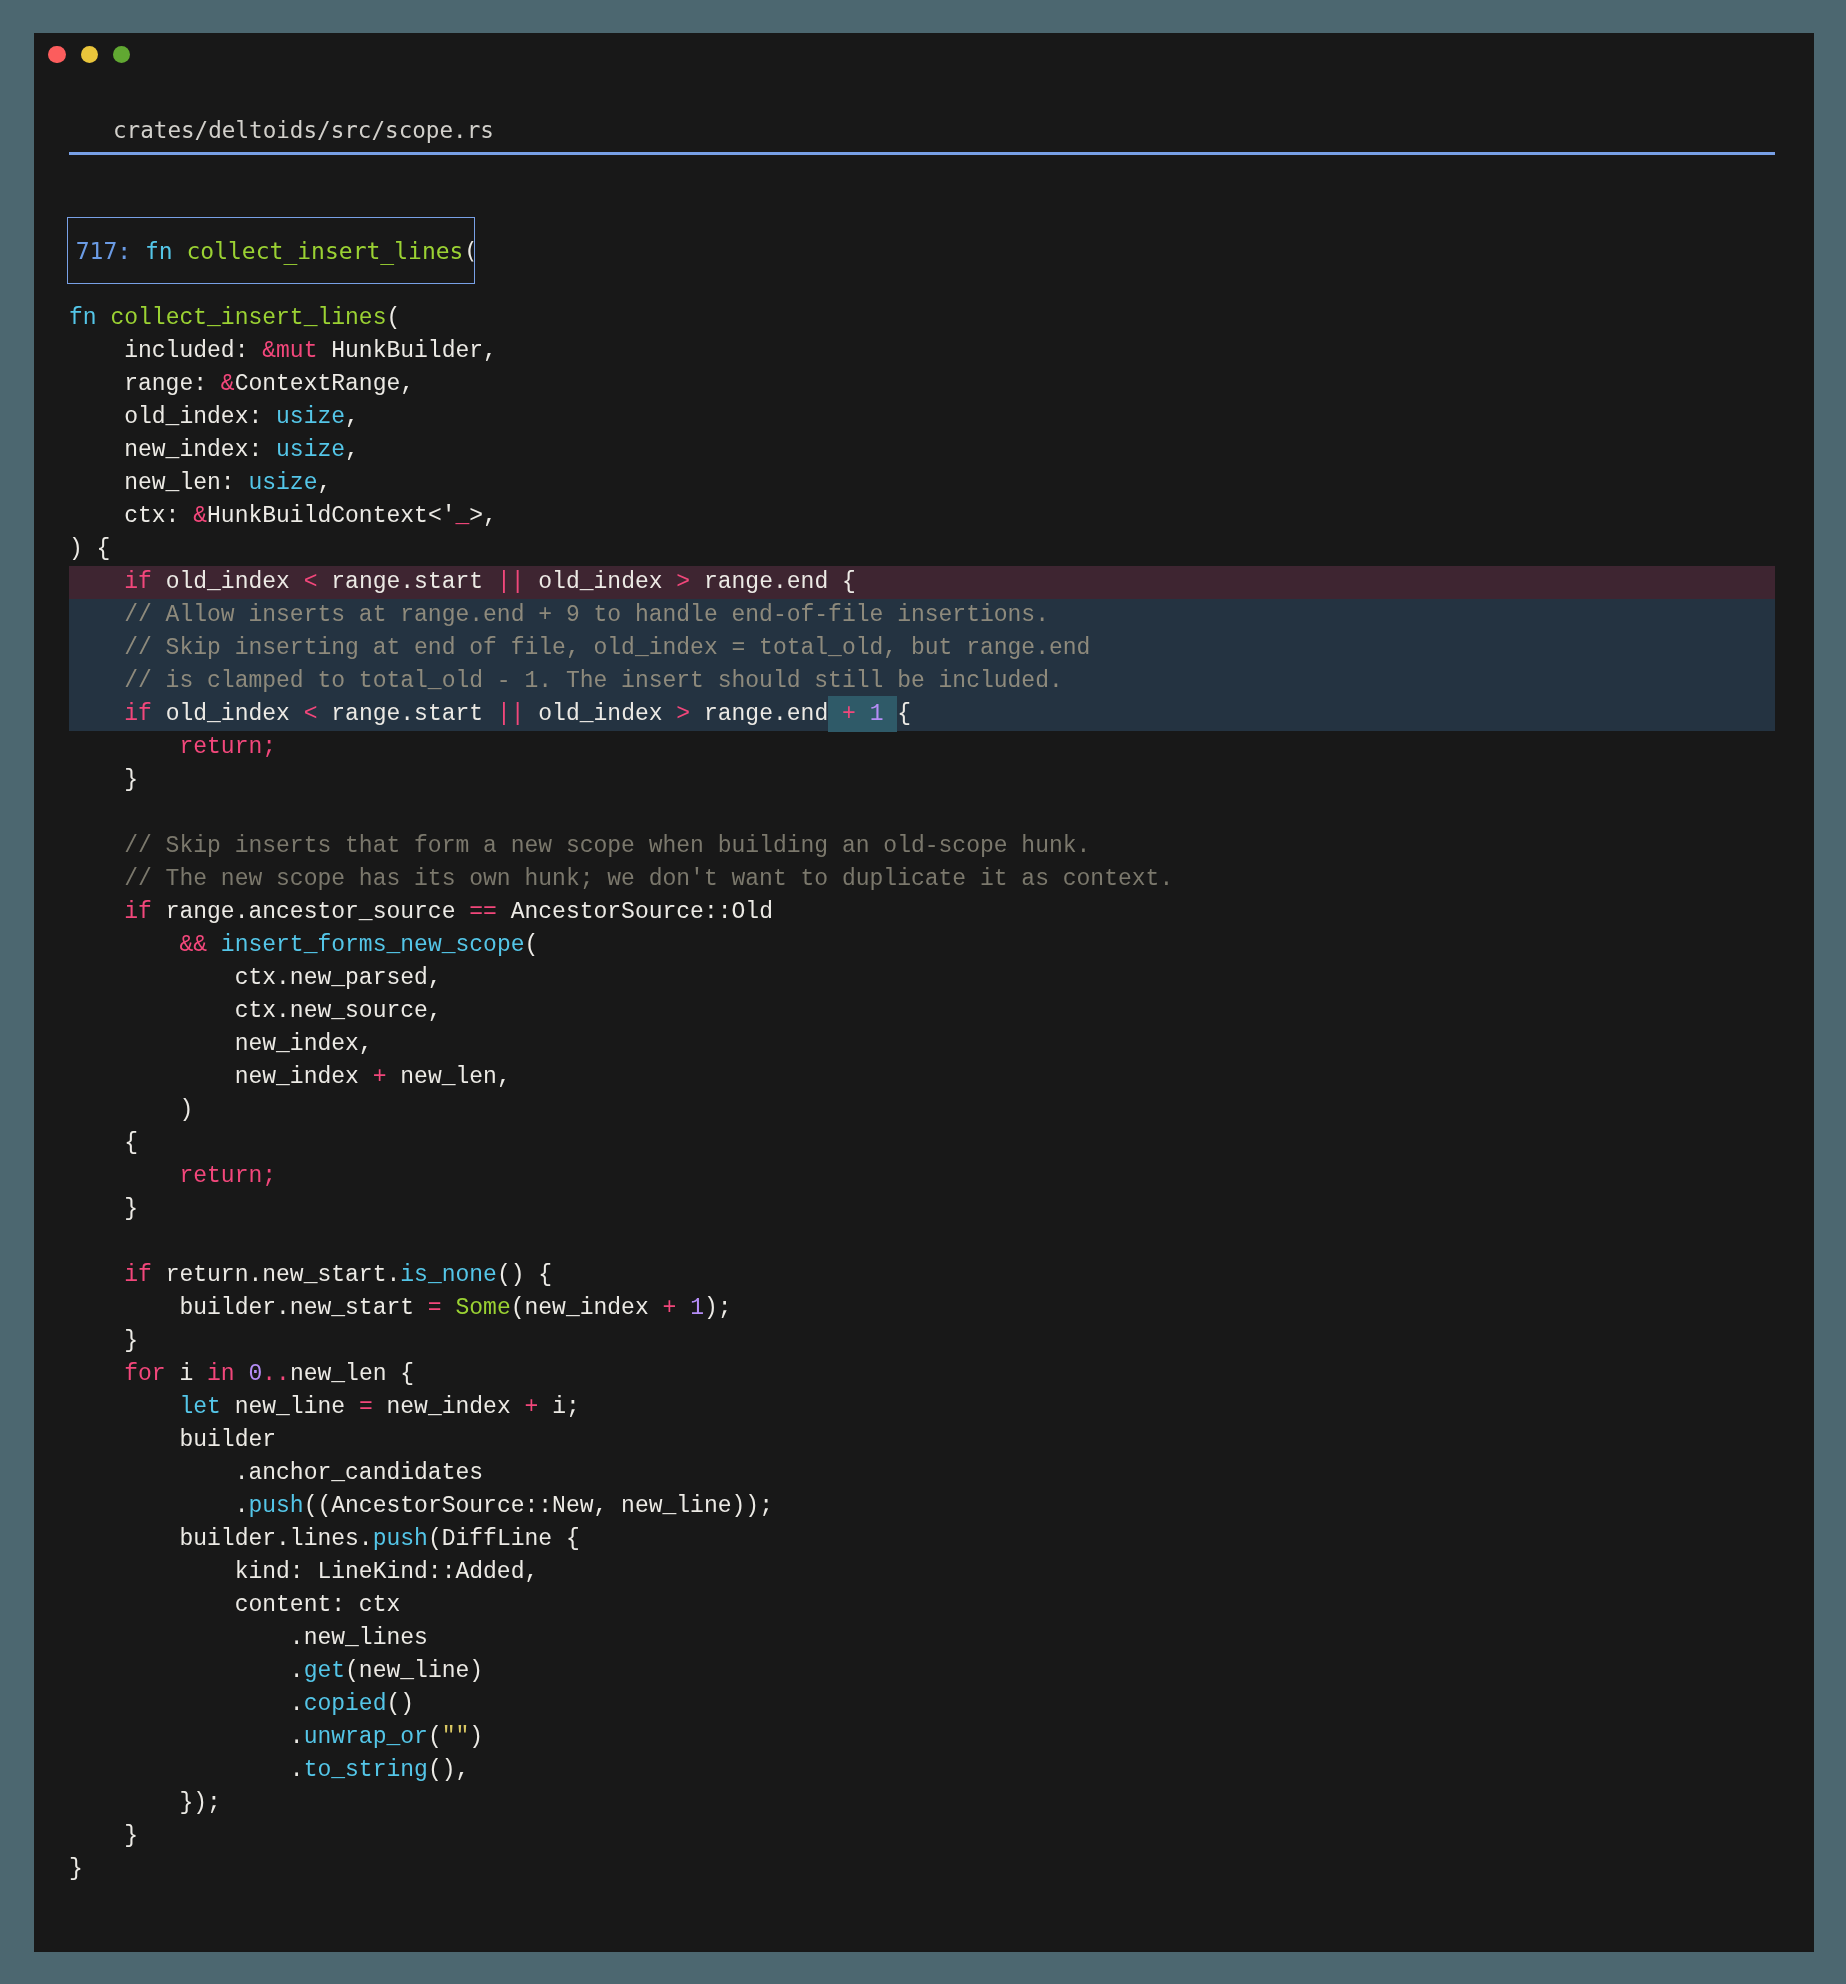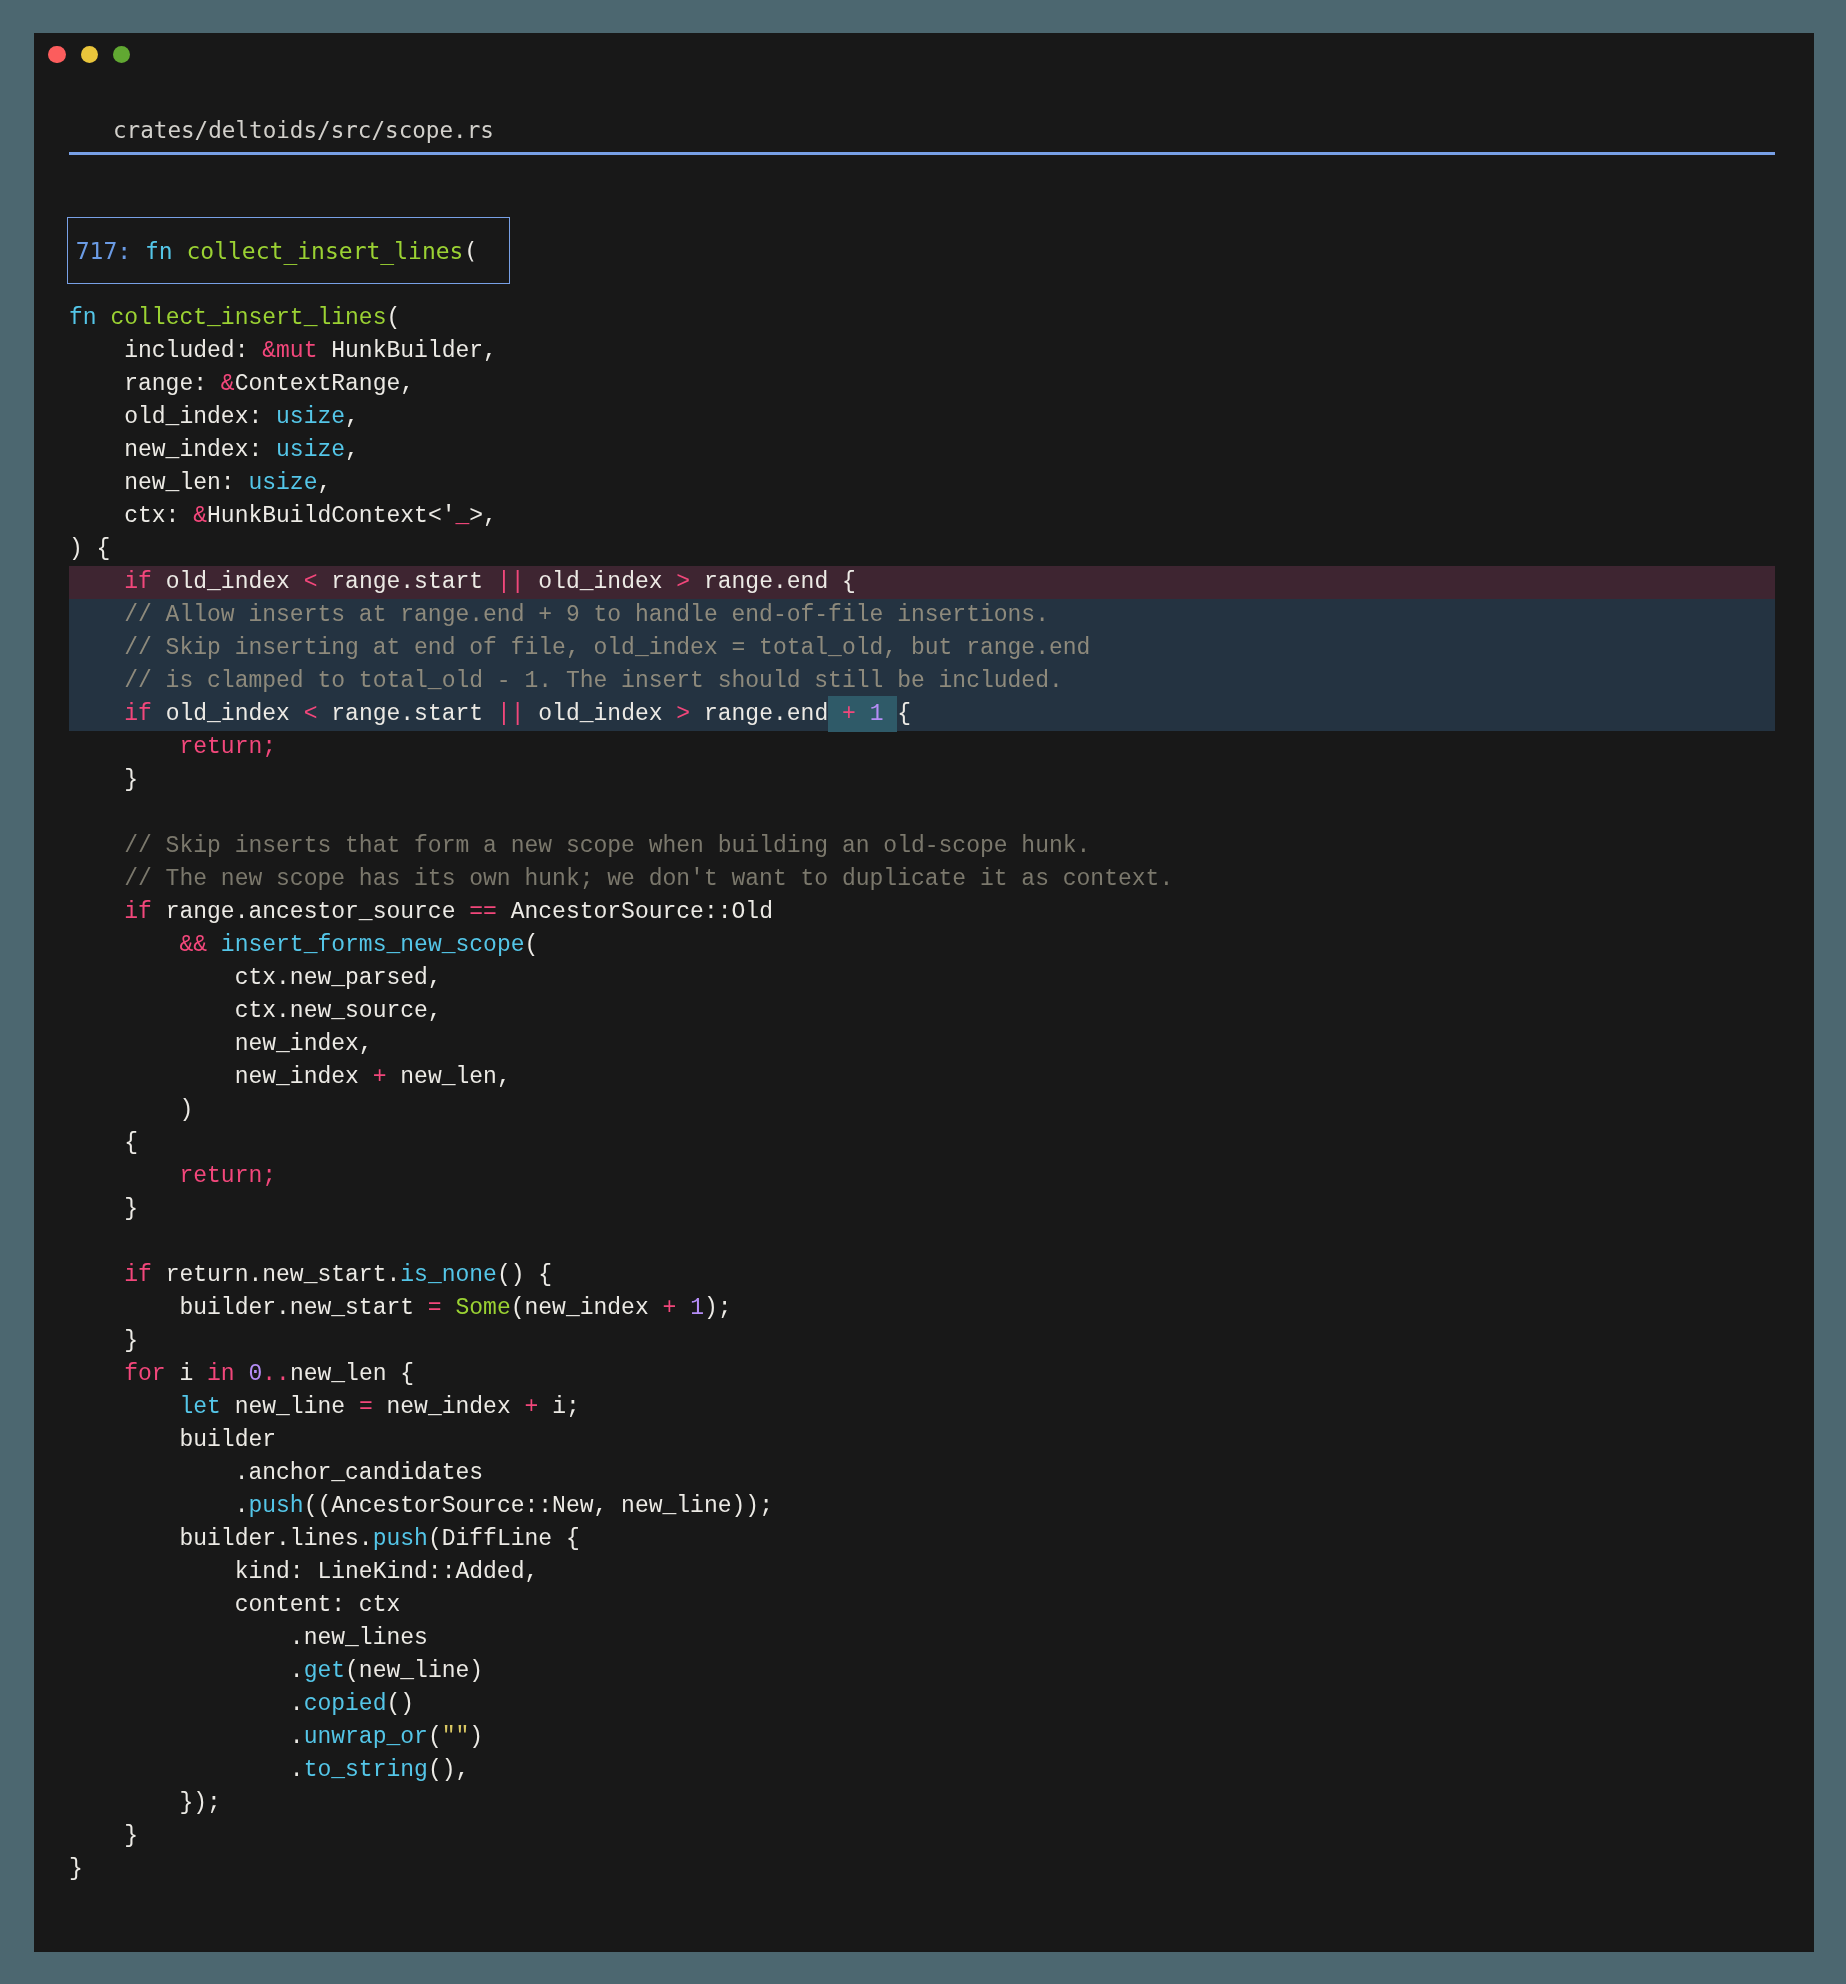--- a/index.html
+++ b/index.html
@@ -20,21 +20,21 @@
   .dot.green{background:var(--trafficGreen,#61a832);}
   .path{
     position:absolute;left:35px;top:84px;
     font-size:22.6px;color:var(--pathText,#d2d0cb);white-space:pre;margin-left:44px;
   }
   .rule{
     position:absolute;left:35px;top:119px;width:1706px;height:3.4px;
     background:var(--accentBlue,#78a0e6);
   }
   .jumpbox{
-    position:absolute;left:33px;top:184px;width:443px;height:67px;
+    position:absolute;left:33px;top:184px;width:408px;height:67px;
     border:1.9px solid var(--accentBlue,#78a0e6);
     box-sizing:border-box;
     display:flex;align-items:center;padding-left:7.7px;
     font-size:23px;white-space:pre;
   }
   .code{
     position:absolute;left:35px;top:269px;width:1706px;
     font-size:23px;
   }
   .line{

